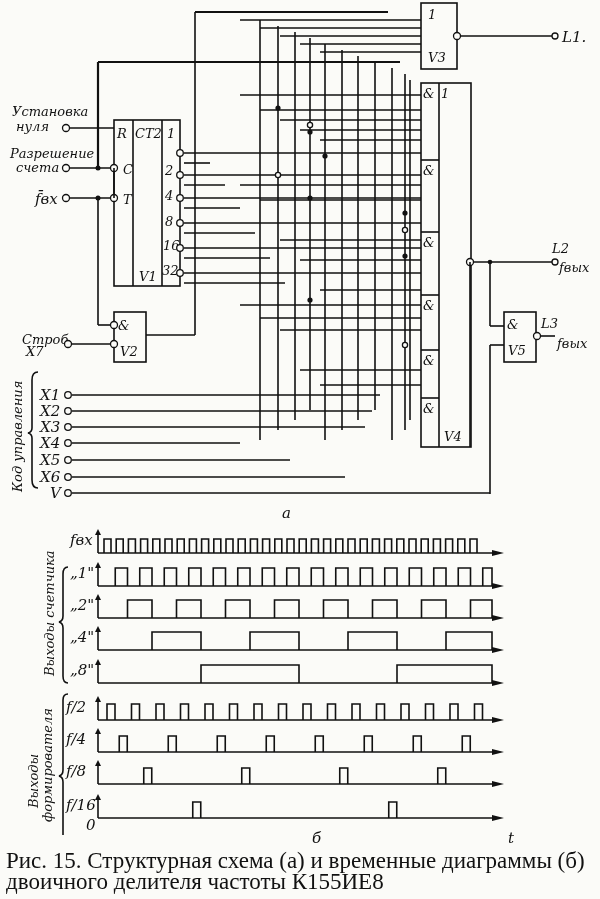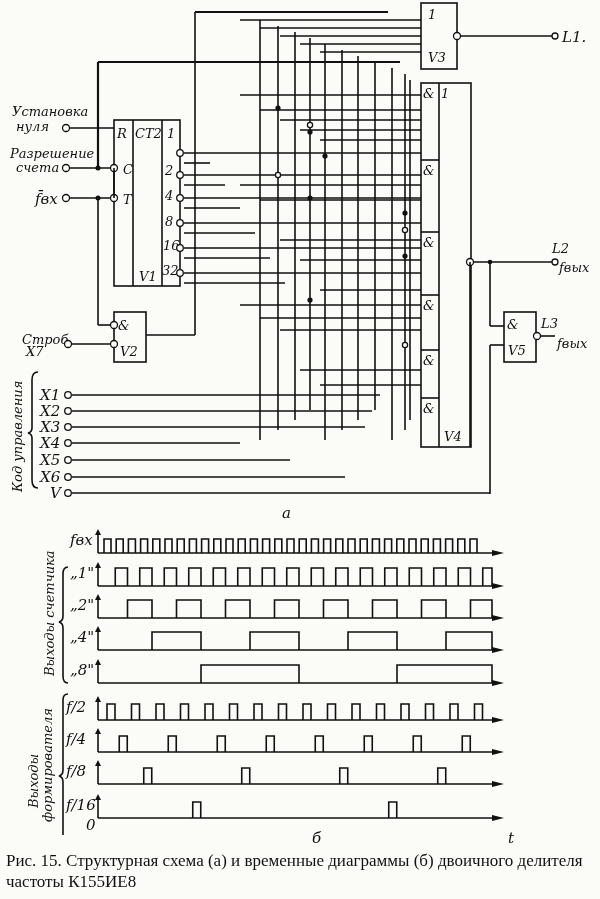--- a/index.html
+++ b/index.html
@@ -9,21 +9,21 @@
   .w { stroke: #111; stroke-width: 1.6; fill: none; }
   .wt { stroke: #111; stroke-width: 2.2; fill: none; }
   .box { stroke: #111; stroke-width: 1.6; fill: #fbfbf8; }
   .lbl { font-family: "DejaVu Serif", serif; font-style: italic; fill: #111; font-size: 15px; }
   .lblS { font-family: "DejaVu Serif", serif; font-style: italic; fill: #111; font-size: 13px; }
   .pin { font-family: "DejaVu Serif", serif; font-style: italic; fill: #111; font-size: 13px; }
   .sig { stroke: #111; stroke-width: 1.6; fill: none; }
   .dot { fill: #111; }
   .ring { fill: #fbfbf8; stroke: #111; stroke-width: 1.3; }
   .caption { position: absolute; left: 6px; top: 850px; width: 590px;
-             font-family: "Liberation Serif", serif; font-size: 17px; line-height: 21px; color: #111; }
+             font-family: "Liberation Serif", serif; font-size: 23px; line-height: 21px; color: #111; }
 </style>
 </head>
 <body>
 
 <svg id="schem" width="600" height="899" viewBox="0 0 600 899">
 
   <g>
     <rect class="box" x="114" y="120" width="66" height="166"></rect>
     <line class="w" x1="133" y1="120" x2="133" y2="286"></line>
     <line class="w" x1="162" y1="120" x2="162" y2="286"></line>

